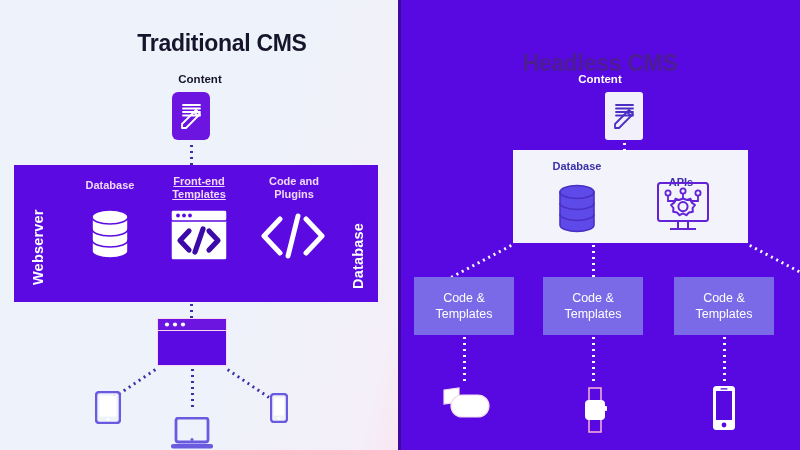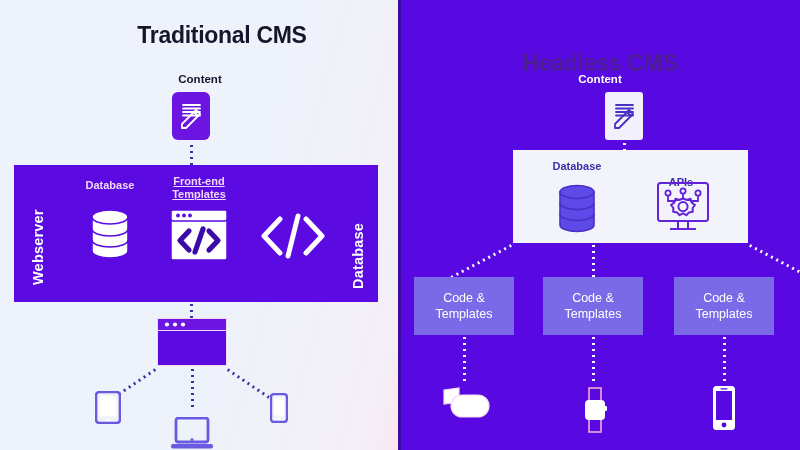--- a/index.html
+++ b/index.html
@@ -15,21 +15,21 @@
   }
   .panel { position: absolute; top: 0; height: 450px; }
   #panel-left  { left: 0;   width: 400px; background: linear-gradient(105deg,#eef2fa 0%,#eef2fa 60%,#f4eff8 92%,#fae6f2 100%); }
   #panel-right { left: 400px; width: 400px; background: #5808e0; }
   #divider { position: absolute; left: 398px; top: 0; width: 3px; height: 450px; background: #3d0a9e; }
 
   .title {
     position: absolute; width: 100%; text-align: center;
     font-size: 23px; font-weight: bold; letter-spacing: -0.3px;
   }
-  #title-left  { top: 22px; color: #17152b; padding-left: 44px; }
+  #title-left  { top: 30px; color: #17152b; padding-left: 44px; }
   #title-right { top: 30px; color: #4c1d95; margin-top: 20px; }
 
   .sublabel {
     position: absolute; text-align: center; width: 100%;
     font-size: 11.5px; font-weight: bold;
   }
   #content-label-left  { top: 73px; color: #17152b; }
   #content-label-right { top: 73px; color: #ffffff; }
 
   
@@ -150,20 +150,24 @@
           <circle cx="14" cy="6.5" r="1.9" fill="#5c0ae2"></circle>
           <circle cx="20" cy="6.5" r="1.9" fill="#5c0ae2"></circle>
           <g fill="none" stroke="#3b0aa8" stroke-width="5.2" stroke-linecap="round" stroke-linejoin="round">
             <polyline points="19,22 10,31.5 19,41"></polyline>
             <polyline points="39,22 48,31.5 39,41"></polyline>
             <line x1="33" y1="20" x2="25" y2="43"></line>
           </g>
         </svg>
       </div>
 
+      <div class="box-item-label" style="left:225px; top:10px; width:110px;">
+        <span>Code and</span><br>
+        <span>Plugins</span>
+      </div>
       <div class="abs ctr" style="left:243px; top:44px; width:72px; height:54px;">
         <svg width="70" height="50" viewBox="0 0 70 50">
           <g fill="none" stroke="#ffffff" stroke-width="5" stroke-linecap="round" stroke-linejoin="round">
             <polyline points="22,8 6,25 22,42"></polyline>
             <polyline points="48,8 64,25 48,42"></polyline>
             <line x1="40" y1="5" x2="30" y2="45"></line>
           </g>
         </svg>
       </div>
     </div>

